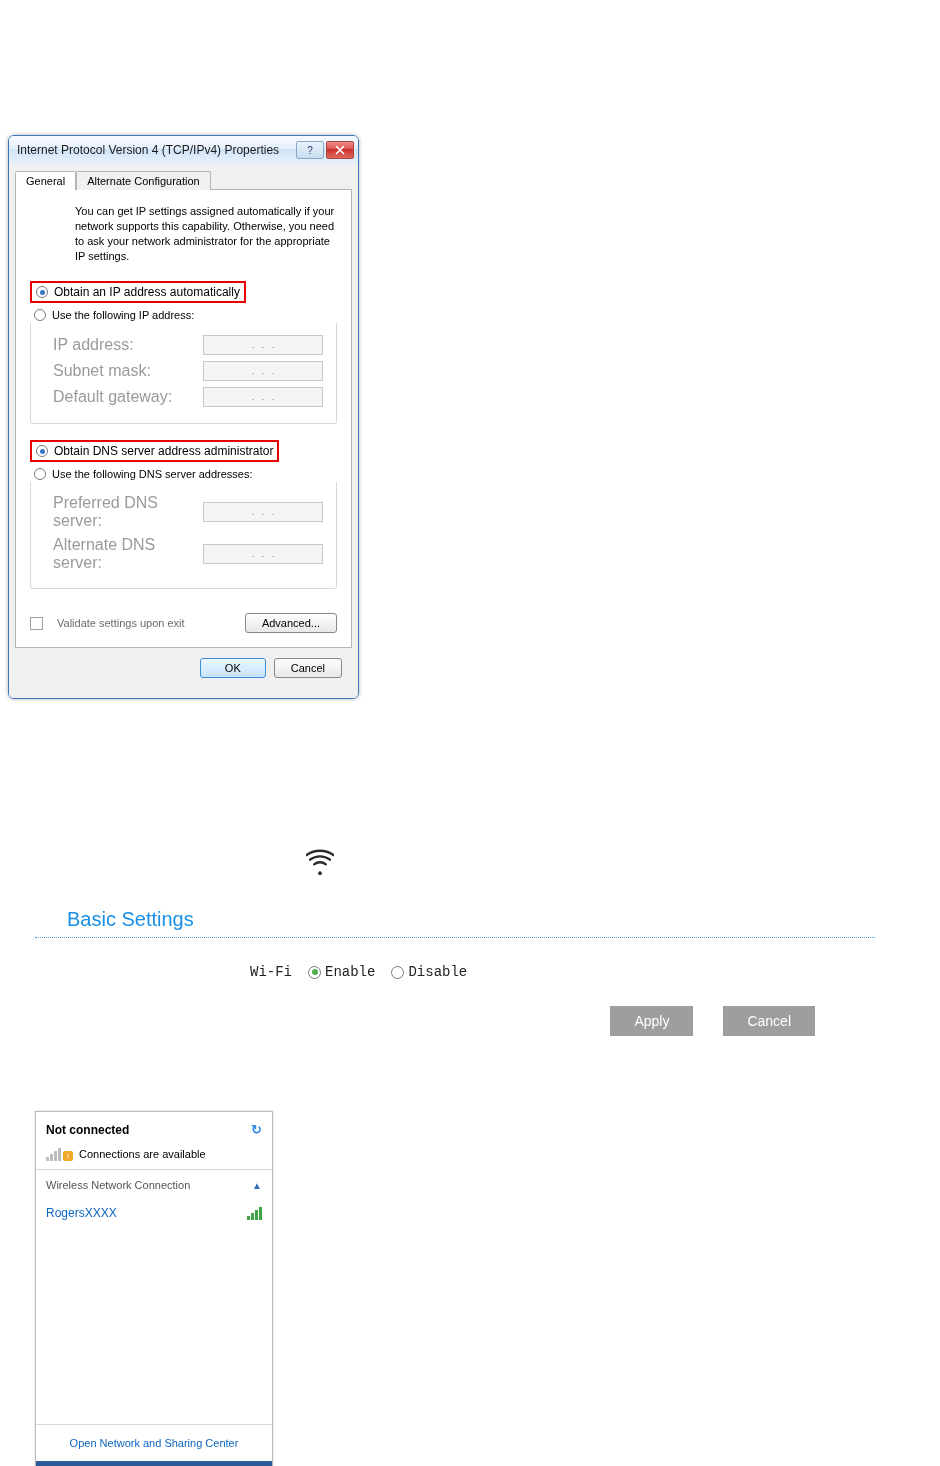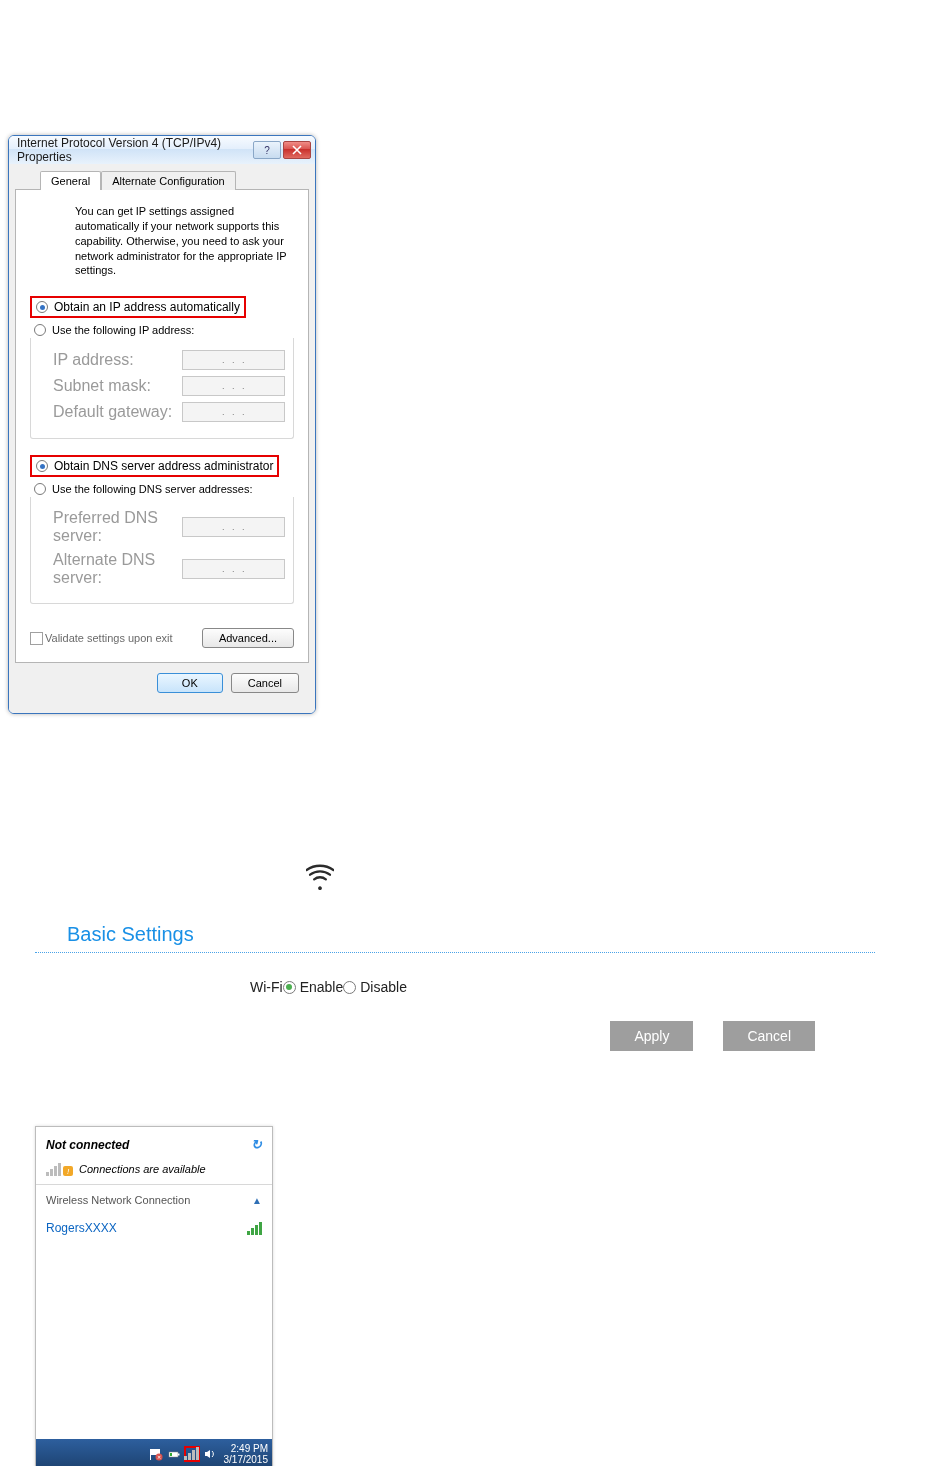--- a/index.html
+++ b/index.html
@@ -1,69 +1,69 @@
 <!DOCTYPE html>
 <html><head>
 <meta charset="utf-8">
 <style>
   * { box-sizing: border-box; margin: 0; padding: 0; }
   body { font-family: "Segoe UI", Tahoma, sans-serif; font-size: 12px; background: #fff; width: 940px; }
   
   
-  .dialog-window { width: 308px; margin: 135px 0 0 8px; border: 1px solid #3a75bd; border-radius: 6px; overflow: hidden; box-shadow: 0 0 4px rgba(0,0,0,0.3); }
+  .dialog-window { width: 351px; margin: 135px 0 0 8px; border: 1px solid #3a75bd; border-radius: 6px; overflow: hidden; box-shadow: 0 0 4px rgba(0,0,0,0.3); }
   .titlebar { background: linear-gradient(to bottom, #f7fbff 0%, #e4effc 45%, #d0e3f7 46%, #e8f2fc 100%); height: 28px; display: flex; align-items: center; padding: 0 4px 0 8px; }
   .titlebar-text { flex: 1; font-size: 12px; color: #1a1a1a; }
   .titlebar-buttons { display: flex; gap: 0; }
   .tb-btn { width: 28px; height: 18px; border: 1px solid #8aa7c7; border-radius: 2px; display: flex; align-items: center; justify-content: center; font-size: 10px; }
   .tb-help { background: linear-gradient(to bottom, #eaf3fc, #c8dcf0); color: #336; margin-right: 2px; }
   .tb-close { background: linear-gradient(to bottom, #f08c86, #d9534f 45%, #c9302c 46%, #e06a60); color: #fff; border-color: #a94442; }
   .tb-close svg { width: 10px; height: 10px; }
   
   .dialog-body { background: #f0f0f0; padding: 6px; }
   .tabs-row { display: flex; position: relative; top: 1px; z-index: 2; }
-  .tab { padding: 3px 10px; border: 1px solid #b5b5b5; background: #f0f0f0; font-size: 11px; border-bottom: 0; border-radius: 2px 2px 0 0; margin-left: 25px; }
+  .tab { padding: 3px 10px; border: 1px solid #b5b5b5; background: #f0f0f0; font-size: 11px; border-bottom: 0; border-radius: 2px 2px 0 0; }
   .tab.active { background: #fff; }
   .tab + .tab { margin-left: 0; }
   .tab-content { background: #fff; border: 1px solid #b5b5b5; padding: 14px; }
   .info-text { font-size: 11px; line-height: 1.35; margin-bottom: 16px; margin-left: 45px; }
   
   .radio-row { display: flex; align-items: center; gap: 6px; font-size: 11px; padding: 2px 4px; }
   .radio-dot { width: 12px; height: 12px; border: 1px solid #7a7a7a; border-radius: 50%; display: inline-flex; align-items: center; justify-content: center; }
   .radio-dot.checked::after { content: ""; width: 5px; height: 5px; background: #3573c4; border-radius: 50%; }
   .highlight-box { border: 2px solid #e60000; padding: 2px 4px; display: inline-flex; align-items: center; gap: 6px; margin: 2px 0 4px 0; }
   
   .fields-group { padding: 6px 8px 10px 22px; border: 1px solid #d8d8d8; border-top: 0; border-radius: 0 0 3px 3px; margin-bottom: 14px; }
   .field-row { display: flex; align-items: center; margin: 6px 0; }
   .field-row label { width: 150px; font-size: 16px; color: #9a9a9a; }
   .ip-input { width: 120px; height: 20px; border: 1px solid #c8c8c8; background: #f4f4f4; display: flex; align-items: center; justify-content: space-around; font-size: 9px; color: #777; }
   
-  .checkbox-row { display: flex; gap: 2px; font-size: 11px; color: #6a6a6a; }
+  .checkbox-row { display: flex; gap: 14px; font-size: 11px; color: #6a6a6a; }
   .chk { width: 13px; height: 13px; border: 1px solid #a0a0a0; background: #fff; }
   
   .btn { border: 1px solid #888; border-radius: 3px; padding: 3px 16px; font-size: 11px; background: linear-gradient(to bottom,#fdfdfd,#e8e8e8); cursor: default; }
   .btn-ok { border-color: #3a8fd8; background: linear-gradient(to bottom,#eaf6ff,#c8e4fb); padding: 3px 24px; }
   .dialog-footer { display: flex; justify-content: flex-end; gap: 8px; padding: 10px 10px 14px; background: #f0f0f0; }
   .content-bottom-row { display: flex; justify-content: space-between; align-items: center; margin-top: 24px; }
   
   
   .basic-section { margin: 150px 0 0 35px; width: 840px; position: relative; }
   .wifi-icon { text-align: center; margin-left: 260px; width: 50px; margin-bottom: 30px; }
   .wifi-icon svg { width: 28px; height: 26px; }
   .basic-title { color: #1990e6; font-size: 20px; font-weight: 400; font-family: Arial, sans-serif; margin: 0 0 6px 32px; }
   .dotted-line { border-bottom: 1px dotted #4aa3e8; margin-bottom: 26px; }
-  .basic-row { display: flex; align-items: center; margin-left: 215px; font-size: 14px; font-family: Liberation Sans, sans-serif; color: #222; }
+  .basic-row { display: flex; align-items: center; gap: 16px; margin-left: 215px; font-size: 14px; font-family: Liberation Mono, monospace; color: #222; }
   .radio-g { display: inline-flex; align-items: center; gap: 4px; }
   .radio-g .radio-dot { width: 13px; height: 13px; }
   .radio-g .radio-dot.checked::after { background: #4caf50; width: 6px; height: 6px; }
   .basic-buttons { display: flex; gap: 30px; justify-content: flex-end; margin: 26px 60px 0 0; }
   .basic-btn { background: #9e9e9e; color: #fff; border: 0; padding: 7px 24px; font-size: 14px; font-family: Arial, sans-serif; }
   
   
   .wifi-popup { width: 238px; margin: 75px 0 0 35px; border: 1px solid #bcbcbc; background: #fff; box-shadow: 0 0 3px rgba(0,0,0,0.15); }
-  .wp-top { padding: 10px 10px 8px; font-style: italic; }
+  .wp-top { padding: 10px 10px 8px; }
   .wp-title-row { display: flex; justify-content: space-between; align-items: center; font-size: 12px; font-weight: bold; }
   .wp-conn-row { display: flex; align-items: center; gap: 6px; margin-top: 10px; font-size: 11px; }
   .wp-sep { border-top: 1px solid #d8d8d8; }
   .wp-section-hdr { display: flex; justify-content: space-between; align-items: center; padding: 9px 10px; font-size: 11px; color: #555; }
   .wp-net-row { display: flex; justify-content: space-between; align-items: center; padding: 6px 10px; font-size: 12px; color: #0b65c2; }
   .wp-body-fill { height: 198px; }
   .wp-link { text-align: center; padding: 12px 0; font-size: 11px; color: #0b65c2; border-top: 1px solid #d8d8d8; }
   .wp-taskbar { background: linear-gradient(to bottom, #2d5f9e, #1d4270); height: 30px; display: flex; align-items: center; justify-content: flex-end; padding: 0 4px; gap: 2px; }
   .tray-icon { width: 16px; height: 16px; display: flex; align-items: center; justify-content: center; }
   .tray-highlight { border: 2px solid #e60000; padding: 0; }
@@ -217,20 +217,21 @@
   <div class="wp-net-row">
     <span>RogersXXXX</span>
     <span class="signal-bars">
         <span class="b1"></span>
         <span class="b2"></span>
         <span class="b3"></span>
         <span class="b4"></span>
       </span>
   </div>
   <div class="wp-body-fill"></div>
+  <div class="wp-link">Open Network and Sharing Center</div>
   <div class="wp-taskbar">
     <span class="tray-icon">
       <svg width="14" height="14" viewBox="0 0 14 14">
           <rect x="1" y="2" width="10" height="6" fill="#fff"></rect>
           <rect x="1" y="2" width="1" height="11" fill="#fff"></rect>
           <circle cx="10" cy="10" r="3.5" fill="#d9534f"></circle>
           <text x="10" y="12" font-size="5" fill="#fff" text-anchor="middle">✕</text>
         </svg>
     </span>
     <span class="tray-icon">

